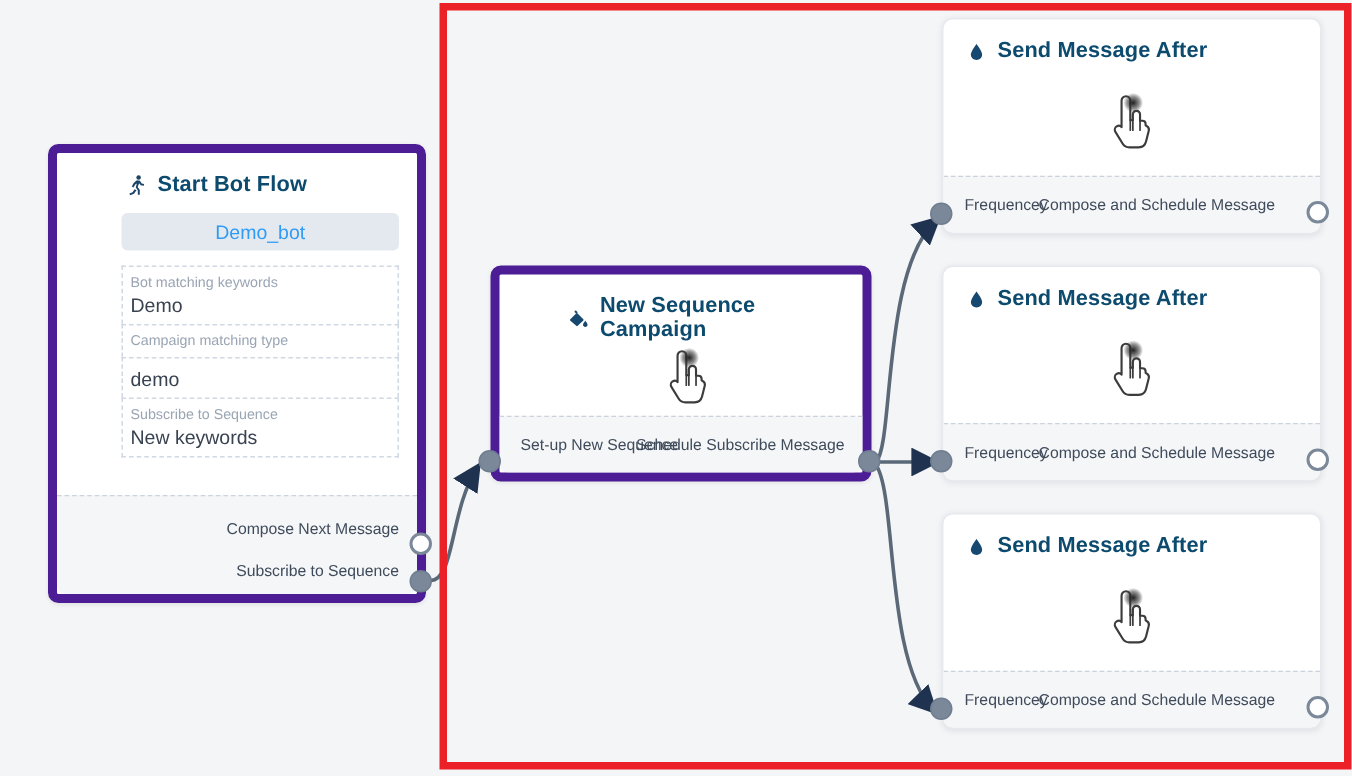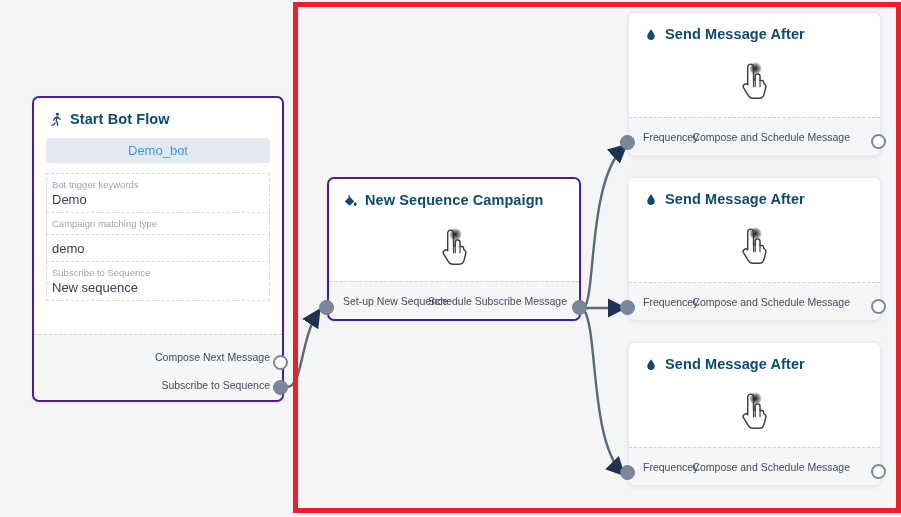--- a/index.html
+++ b/index.html
@@ -44,22 +44,23 @@
 
   
   .node {
     position: absolute;
     background: #ffffff;
     border-radius: 7px;
     box-sizing: border-box;
     z-index: 10;
   }
   .node.selected {
-    border: 2px solid #4c1d95;
+    border: 6px solid #4c1d95;
     box-shadow: 0 1px 3px rgba(0,0,0,.08);
+    padding-left: 31px;
   }
   .node.plain {
     border: 1px solid #e7e9ee;
     box-shadow: 0 1px 4px rgba(30,40,60,.10);
   }
 
   .node-head {
     display: flex;
     align-items: center;
     gap: 7px;
@@ -188,32 +189,32 @@
       </span>
       <span>Start Bot Flow</span>
     </div>
 
     <div class="bot-chip">
       <span>Demo_bot</span>
     </div>
 
     <div class="field-list">
       <div class="field">
-        <div class="lbl">Bot trigger keywords</div>
+        <div class="lbl">Bot matching keywords</div>
         <div class="val">Demo</div>
       </div>
       <div class="field">
         <div class="lbl">Campaign matching type</div>
       </div>
       <div class="field">
         <div class="val">demo</div>
       </div>
       <div class="field">
         <div class="lbl">Subscribe to Sequence</div>
-        <div class="val">New sequence</div>
+        <div class="val">New keywords</div>
       </div>
     </div>
 
     <div class="node-foot" style="height:66px;">
       <div class="foot-lbl" style="right:12px; top:16px; transform:none;">Compose Next Message</div>
       <div class="foot-lbl" style="right:12px; top:44px; transform:none;">Subscribe to Sequence</div>
     </div>
   </div>
   <div class="port open" style="left:273px; top:355px;"></div>
   <div class="port filled" style="left:273px; top:380px;"></div>

